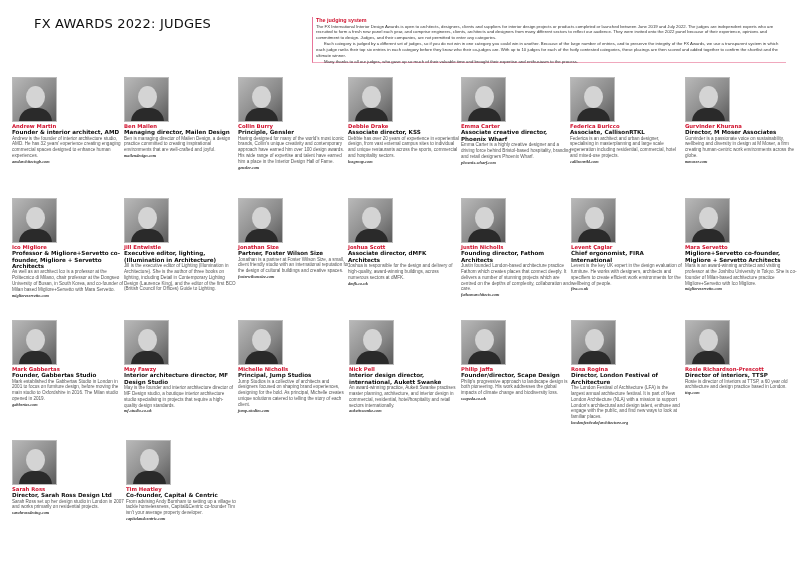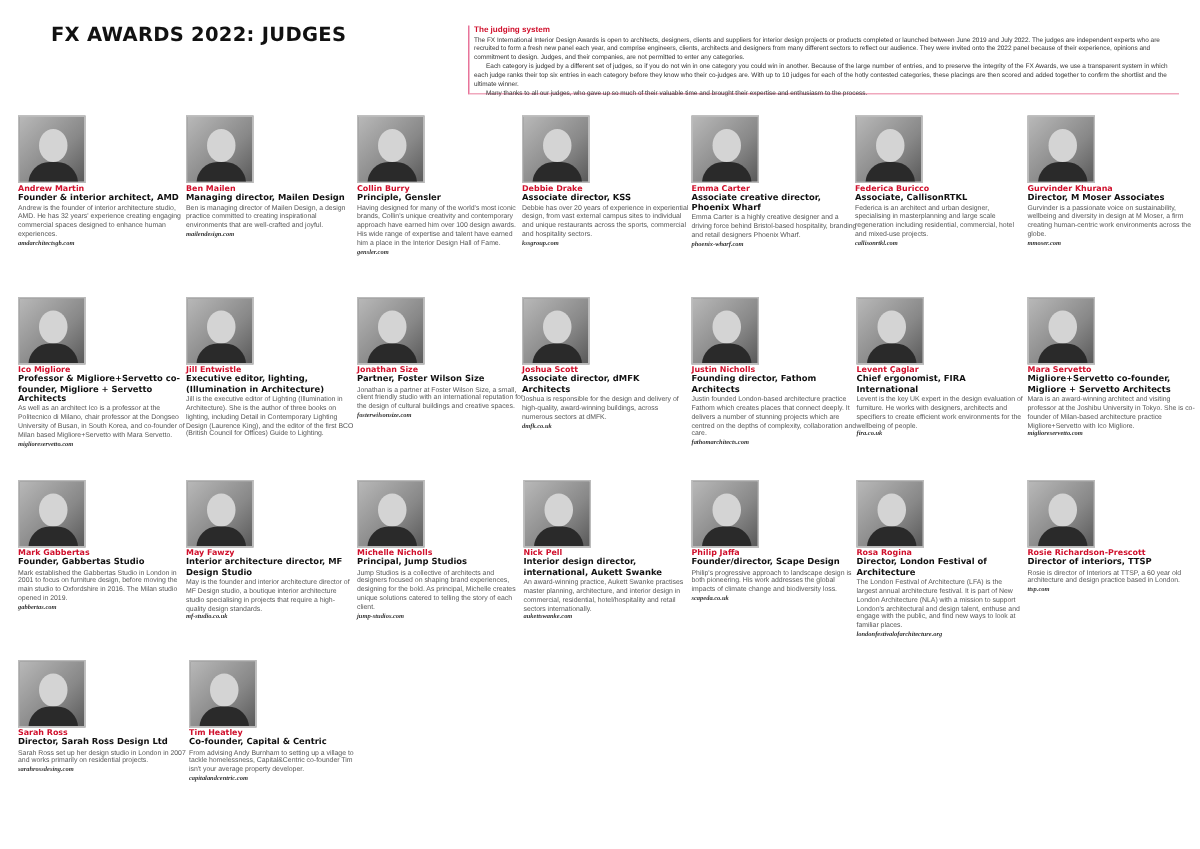--- a/index.html
+++ b/index.html
@@ -1,21 +1,21 @@
 <!DOCTYPE html>
 <html><head>
 <meta charset="utf-8">
 <style>
   * { box-sizing: border-box; margin: 0; padding: 0; }
   html, body { width: 800px; height: 566px; background: #ffffff; overflow: hidden; }
   body { font-family: "Liberation Sans", sans-serif; color: #222; position: relative; }
 
   .page-title {
     position: absolute; left: 34px; top: 16px;
-    font-family: "DejaVu Sans", sans-serif; font-weight: bold; font-size: 13px;
+    font-family: "DejaVu Sans", sans-serif; font-weight: normal; font-size: 13px;
     letter-spacing: 0.2px; color: #111;
   }
 
   .intro {
     position: absolute; left: 312px; top: 17px; width: 474px; height: 46px;
     border-left: 1.5px solid #e8749a; border-bottom: 1.5px solid #f0a8bd;
     padding: 0 0 0 3px; font-size: 4.3px; line-height: 5.9px; color: #333;
   }
   .intro h2 { color: #d0102c; font-size: 5.4px; line-height: 6.5px; font-weight: bold; }
   .intro p { margin: 0; }

